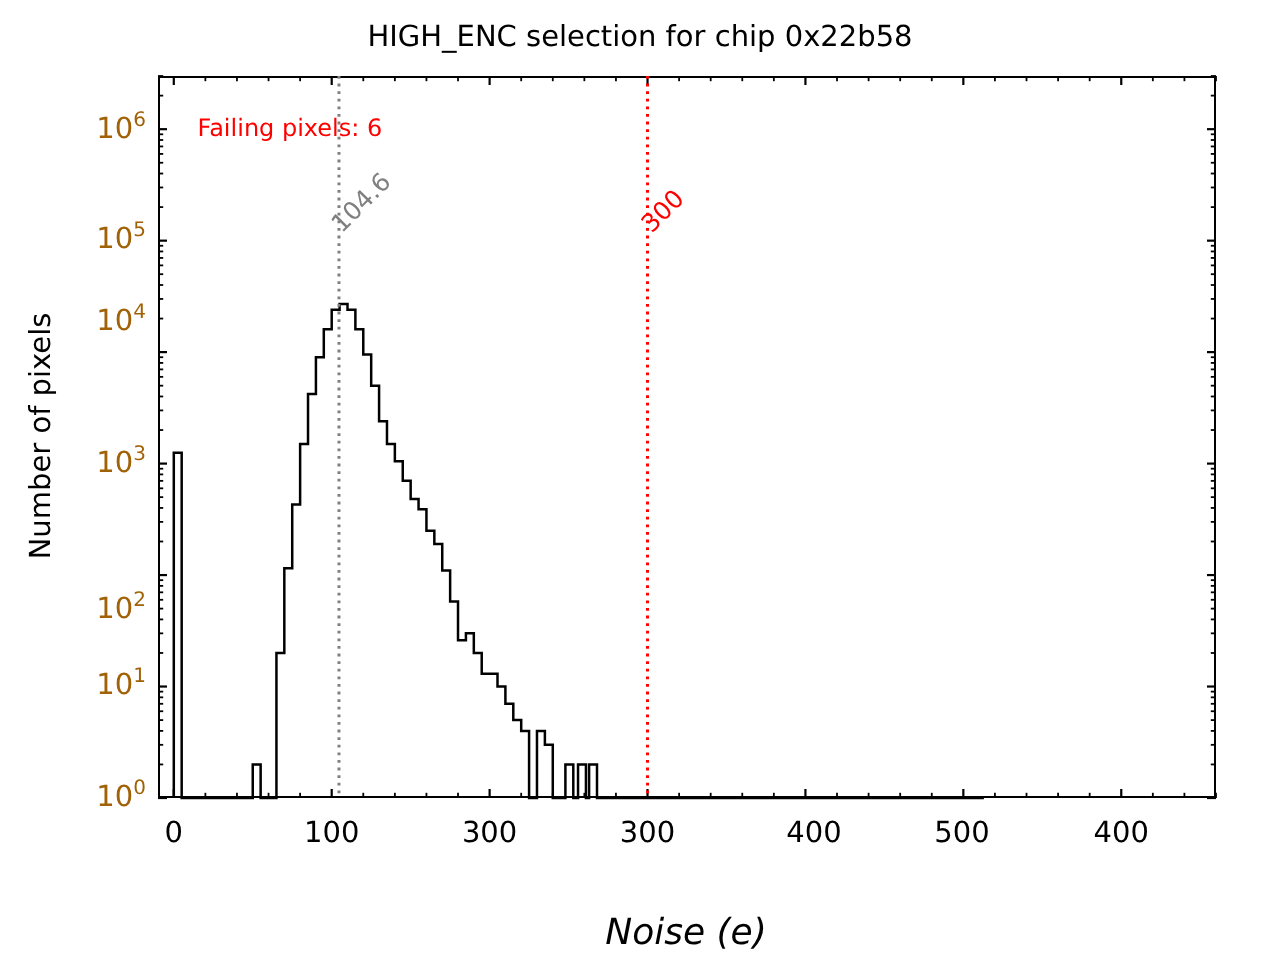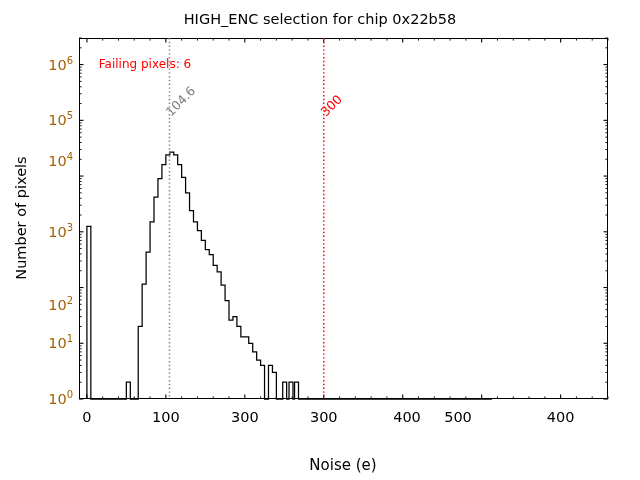--- a/index.html
+++ b/index.html
@@ -6,21 +6,21 @@
   body{width:640px;height:480px;overflow:hidden;font-family:"DejaVu Sans",sans-serif;}
   #fig{position:relative;width:640px;height:460px;background:#ffffff;}
   #title{position:absolute;left:0;top:11px;width:640px;text-align:center;font-size:14.5px;color:#000;}
   #plot{position:absolute;left:79px;top:38px;width:529px;height:361px;}
   #axes-frame{position:absolute;left:0;top:0;width:100%;height:100%;
     border:1.1px solid #000;box-sizing:border-box;}
   svg.layer{position:absolute;left:0;top:0;width:529px;height:361px;overflow:visible;}
   #ylabel{position:absolute;left:-58px;top:180px;transform:translate(-50%,-50%) rotate(-90deg);
     transform-origin:center center;font-size:14.5px;color:#000;white-space:nowrap;}
   #xlabel{position:absolute;left:264px;top:418px;transform:translateX(-50%);
-    font-size:15px;color:#000;white-space:nowrap;}
+    font-size:18px;color:#000;white-space:nowrap;font-style:italic;}
   .xtick-lbl{position:absolute;top:371px;transform:translateX(-50%);font-size:14.5px;color:#000;}
   .ytick-lbl{position:absolute;right:535px;transform:translateY(-50%);font-size:14.5px;color:#a16207;
     white-space:nowrap;text-align:right;}
   .ytick-lbl sup{font-size:10px;vertical-align:super;line-height:0;}
   #failtext{position:absolute;font-size:12px;color:#ff0000;white-space:nowrap;}
   .vline-lbl{position:absolute;font-size:12.5px;white-space:nowrap;
     transform-origin:left bottom;}
 </style>
 </head>
 <body>
@@ -228,21 +228,21 @@
 
     <div id="ylabel">Number of pixels</div>
     <div id="xlabel">Noise (e)</div>
 
     <div id="xtick-labels">
         <div class="xtick-lbl" style="left: 7.89552px;">0</div>
         <div class="xtick-lbl" style="left: 86.8507px;">100</div>
         <div class="xtick-lbl" style="left: 165.806px;">300</div>
         <div class="xtick-lbl" style="left: 244.761px;">300</div>
         <div class="xtick-lbl" style="left: 328px;">400</div>
-        <div class="xtick-lbl" style="left: 379px;">500</div>
+        <div class="xtick-lbl" style="left: 402px;">500</div>
         <div class="xtick-lbl" style="left: 481.627px;">400</div>
       </div>
     <div id="ytick-labels">
         <div class="ytick-lbl" style="top: 361px;">10<sup>0</sup></div>
         <div class="ytick-lbl" style="top: 305.265px; text-align: right;">10<sup>1</sup></div>
         <div class="ytick-lbl" style="top: 267px; text-align: center;">10<sup>2</sup></div>
         <div class="ytick-lbl" style="top: 193.796px;">10<sup>3</sup></div>
         <div class="ytick-lbl" style="top: 123px;">10<sup>4</sup></div>
         <div class="ytick-lbl" style="top: 82.3268px; text-align: right;">10<sup>5</sup></div>
         <div class="ytick-lbl" style="top: 26.5922px;">10<sup>6</sup></div>

